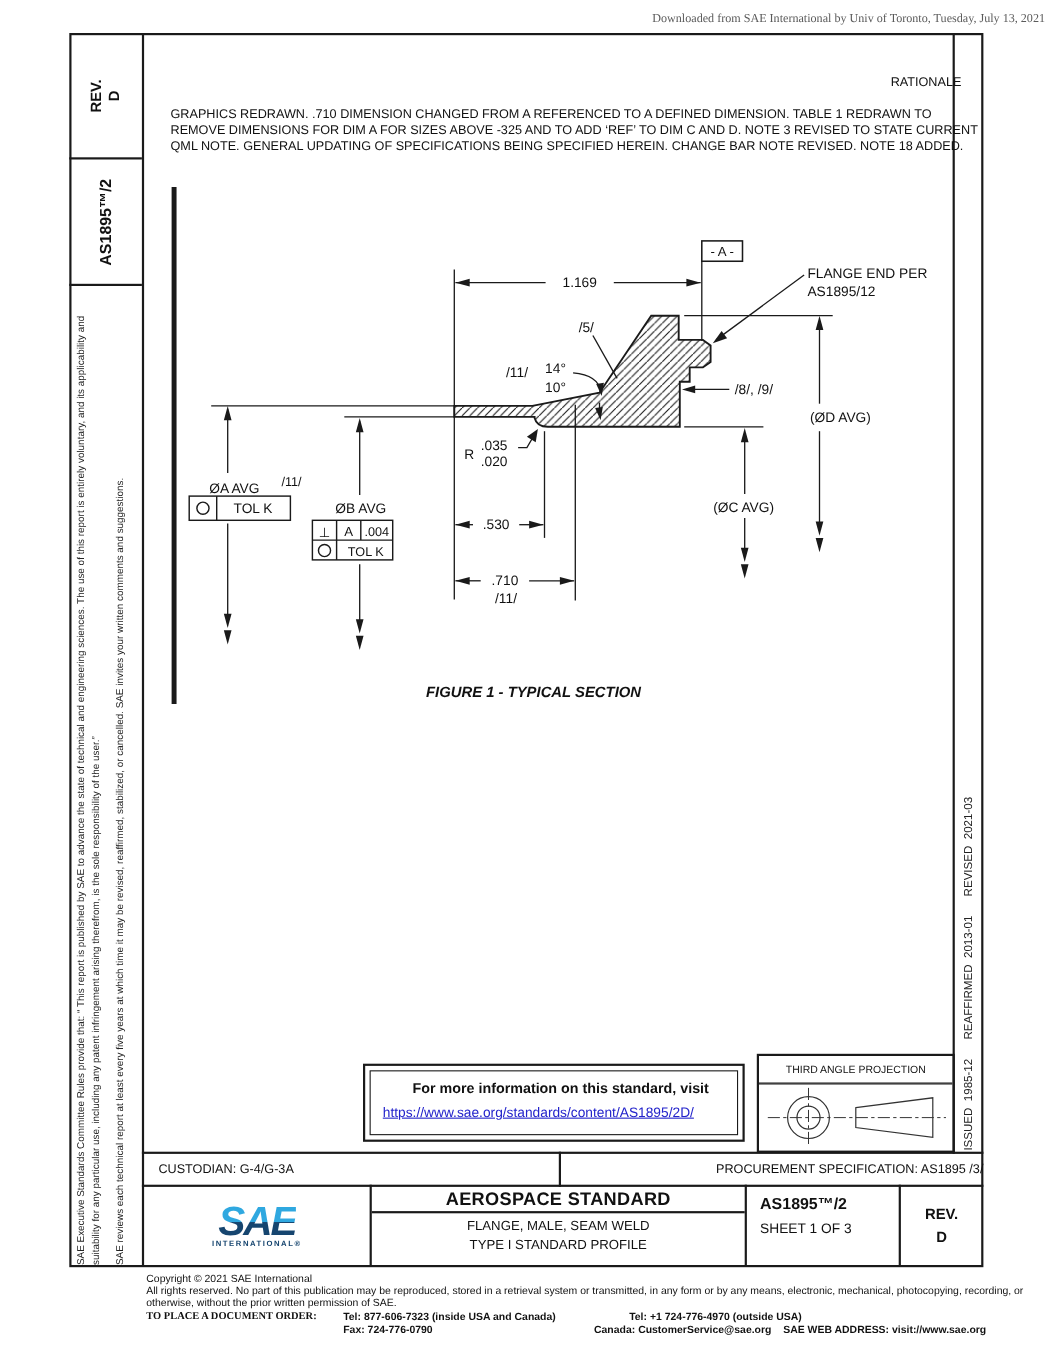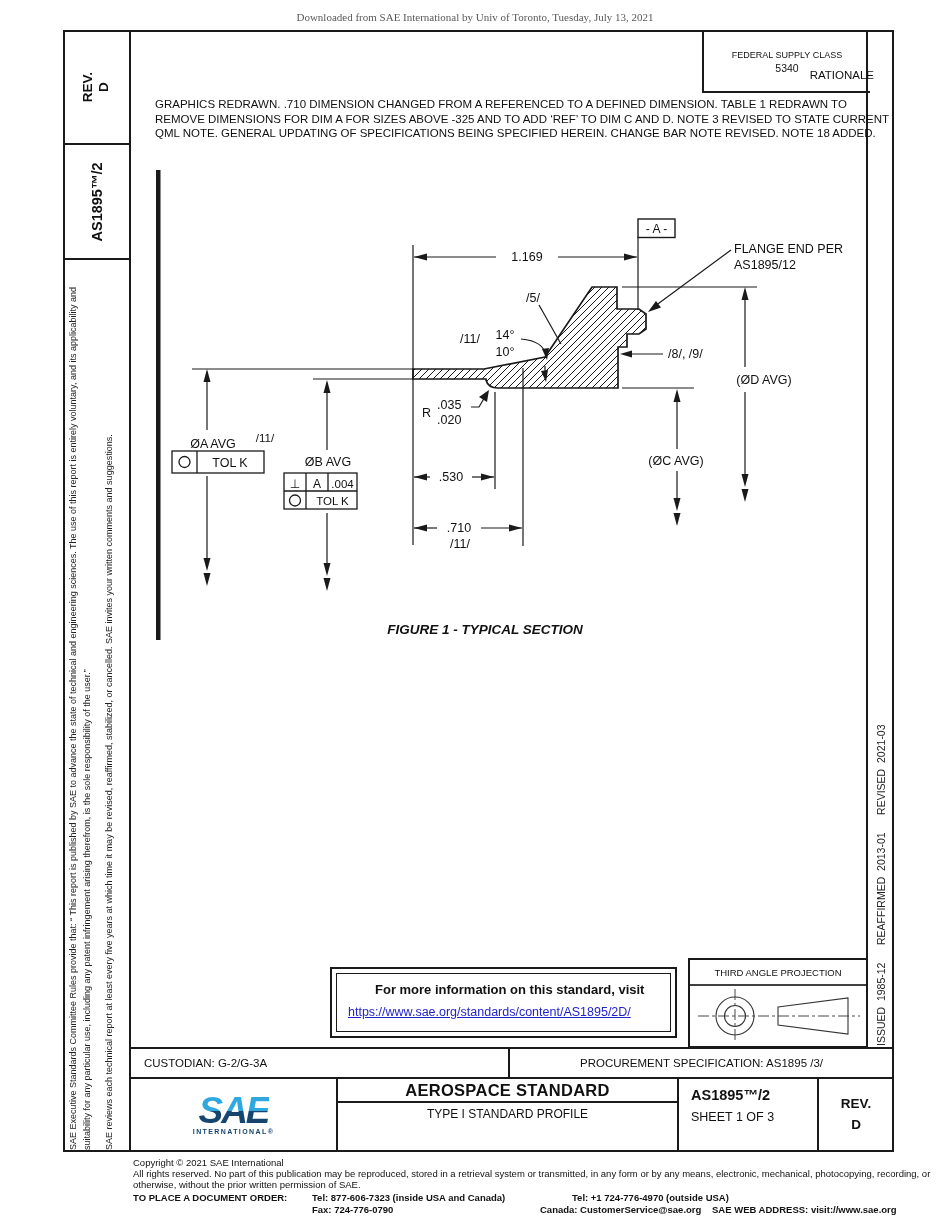--- a/index.html
+++ b/index.html
@@ -1,21 +1,21 @@
 <!DOCTYPE html>
 <html><head>
 <meta charset="utf-8">
 <style>
   html,body{margin:0;padding:0;background:#fff;}
   #page{position:relative;width:950px;height:1230px;background:#fff;overflow:hidden;
         font-family:"Liberation Sans","DejaVu Sans",sans-serif;color:#111;}
   .abs{position:absolute;}
   .line{position:absolute;background:#1a1a1a;}
   .frame{position:absolute;border:2px solid #1a1a1a;}
-  .hdr-note{left:0;top:11px;width:950px;text-align:center;font-family:"Liberation Serif","DejaVu Serif",serif;
+  .hdr-note{left:0;top:11px;width:950px;text-align:right;font-family:"Liberation Serif","DejaVu Serif",serif;
             font-size:11px;color:#5a5a5a;}
   .fsc{left:702px;top:32px;width:166px;height:59px;border-left:2px solid #1a1a1a;border-bottom:2px solid #1a1a1a;
        display:flex;flex-direction:column;align-items:center;justify-content:center;gap:2px;}
   .fsc .l1{font-size:9px;} .fsc .l2{font-size:10.5px;}
   .rationale-title{left:130px;top:69px;width:712px;text-align:right;font-size:11.5px;padding-left:32px;}
   .rationale-text{left:155px;top:97px;width:742px;font-size:11.5px;line-height:1.28;}
   .rot-box{display:flex;align-items:center;justify-content:center;}
   .rot{transform:rotate(-90deg);text-align:center;}
   .revbox{left:63px;top:32px;width:66px;height:111px;}
   .revbox .rot{font-weight:bold;font-size:13.5px;line-height:1.2;}
@@ -27,21 +27,21 @@
                font-size:10.5px;white-space:pre;color:#222;}
   .infobox{left:330px;top:967px;width:347px;height:71px;border:2.5px solid #1a1a1a;box-sizing:border-box;padding:4px;}
   .infobox .inner{width:100%;height:100%;border:1.5px solid #1a1a1a;box-sizing:border-box;padding:8px 0 0 11px;}
   .infobox .t1{font-weight:bold;font-size:13px;margin-bottom:5px;margin-left:27px;}
   .infobox a{font-size:12.5px;color:#2323CB;text-decoration:underline;}
   .projbox{left:688px;top:958px;width:180px;height:90px;border:2px solid #1a1a1a;box-sizing:border-box;}
   .projbox .cap{height:24px;border-bottom:2px solid #404040;display:flex;align-items:center;justify-content:center;
                 font-size:9.5px;}
   .cust-row{top:1049px;height:28px;display:flex;align-items:center;font-size:11.5px;}
   .cust{left:131px;width:378px;padding-left:13px;}
-  .proc{left:509px;width:385px;justify-content:center;}
+  .proc{left:509px;width:385px;justify-content:flex-end;}
   .tb-doctype{left:338px;top:1079px;width:339px;height:22px;display:flex;align-items:center;justify-content:center;
               font-weight:bold;font-size:16.5px;letter-spacing:.3px;}
   .tb-titles{left:338px;top:1106px;width:339px;text-align:center;font-size:12px;line-height:1.4;}
   .tb-num{left:691px;top:1087px;font-weight:bold;font-size:14.5px;}
   .tb-sheet{left:691px;top:1110px;font-size:12.5px;}
   .tb-rev{left:818px;top:1079px;width:76px;height:71px;display:flex;flex-direction:column;align-items:center;
           justify-content:center;font-weight:bold;font-size:13.5px;line-height:1.5;}
   .logo-wrap{left:131px;top:1079px;width:205px;height:71px;display:flex;flex-direction:column;align-items:center;justify-content:center;}
   .logo-sae{font-size:37px;font-weight:bold;font-style:italic;letter-spacing:-2px;line-height:.9;
             background:linear-gradient(#2FA8E0 52%,#16456F 52%);-webkit-background-clip:text;background-clip:text;
@@ -83,24 +83,20 @@
   <div class="abs rot-box asbox">
     <div class="rot">AS1895™/2</div>
   </div>
   <div class="abs disc">
     <p>SAE Executive Standards Committee Rules provide that: “ This report is published by SAE to advance the state of technical and engineering sciences. The use of this report is entirely voluntary, and its applicability and suitability for any particular use, including any patent infringement arising therefrom, is the sole responsibility of the user.”</p>
     <p>SAE reviews each technical report at least every five years at which time it may be revised, reaffirmed, stabilized, or cancelled. SAE invites your written comments and suggestions.</p>
   </div>
 
   <div class="abs rev-history">ISSUED  1985-12      REAFFIRMED  2013-01      REVISED  2021-03</div>
 
-  <div class="abs fsc">
-    <div class="l1">FEDERAL SUPPLY CLASS</div>
-    <div class="l2">5340</div>
-  </div>
 
   <div class="abs rationale-title">RATIONALE</div>
   <div class="abs rationale-text">GRAPHICS REDRAWN. .710 DIMENSION CHANGED FROM A REFERENCED TO A DEFINED DIMENSION. TABLE 1 REDRAWN TO REMOVE DIMENSIONS FOR DIM A FOR SIZES ABOVE -325 AND TO ADD ‘REF’ TO DIM C AND D. NOTE 3 REVISED TO STATE CURRENT QML NOTE. GENERAL UPDATING OF SPECIFICATIONS BEING SPECIFIED HEREIN. CHANGE BAR NOTE REVISED. NOTE 18 ADDED.</div>
 
   <svg class="abs" style="left:0;top:0;" width="950" height="700" viewBox="0 0 950 700">
     <defs>
       <pattern id="hatch" patternUnits="userSpaceOnUse" width="7" height="7">
         <path d="M7,0 L0,7" stroke="#1a1a1a" stroke-width="1"></path>
       </pattern>
     </defs>
@@ -234,43 +230,44 @@
         <circle cx="45" cy="30" r="19"></circle>
         <circle cx="45" cy="30" r="10.5"></circle>
         <line x1="45" y1="3" x2="45" y2="57" stroke-dasharray="11 3 3 3" stroke-width=".9"></line>
         <line x1="8" y1="30" x2="170" y2="30" stroke-dasharray="11 3 3 3" stroke-width=".9"></line>
         <path d="M88,21 L158,12 L158,48 L88,39 Z"></path>
       </g>
     </svg>
   </div>
 
   <div class="abs rot-box cust-row cust" style="justify-content:flex-start;">
-    <span>CUSTODIAN: G-2/G-3A</span>
+    <span>CUSTODIAN: G-4/G-3A</span>
   </div>
   <div class="abs rot-box cust-row proc">
     <span>PROCUREMENT SPECIFICATION: AS1895 /3/</span>
   </div>
 
   <div class="abs tb-doctype">AEROSPACE STANDARD</div>
   <div class="abs logo-wrap">
     <div class="logo-sae">SAE</div>
     <div class="logo-sub">INTERNATIONAL®</div>
   </div>
   <div class="abs tb-titles">
+    <div>FLANGE, MALE, SEAM WELD</div>
     <div>TYPE I STANDARD PROFILE</div>
   </div>
   <div class="abs tb-num">AS1895™/2</div>
   <div class="abs tb-sheet">SHEET 1 OF 3</div>
   <div class="abs tb-rev">
     <div>REV.</div>
     <div>D</div>
   </div>
 
   <div class="abs footer f-copy">Copyright © 2021 SAE International</div>
   <div class="abs footer f-rights">All rights reserved. No part of this publication may be reproduced, stored in a retrieval system or transmitted, in any form or by any means, electronic, mechanical, photocopying, recording, or otherwise, without the prior written permission of SAE.</div>
-  <div class="abs footer f-bold" style="left:133px;top:1192px;">TO PLACE A DOCUMENT ORDER:</div>
+  <div class="abs footer f-bold" style="left:133px;top:1192px;font-family:Liberation Serif, serif;">TO PLACE A DOCUMENT ORDER:</div>
   <div class="abs footer f-bold" style="left:312px;top:1192px;">Tel: 877-606-7323 (inside USA and Canada)</div>
   <div class="abs footer f-bold" style="left:540px;top:1192px;margin-left:32px;">Tel: +1 724-776-4970 (outside USA)</div>
   <div class="abs footer f-bold" style="left:312px;top:1204px;">Fax: 724-776-0790</div>
   <div class="abs footer f-bold" style="left:540px;top:1204px;">Canada: CustomerService@sae.org</div>
   <div class="abs footer f-bold" style="left:712px;top:1204px;">SAE WEB ADDRESS: visit://www.sae.org</div>
 
 </div>
 
 </body></html>

